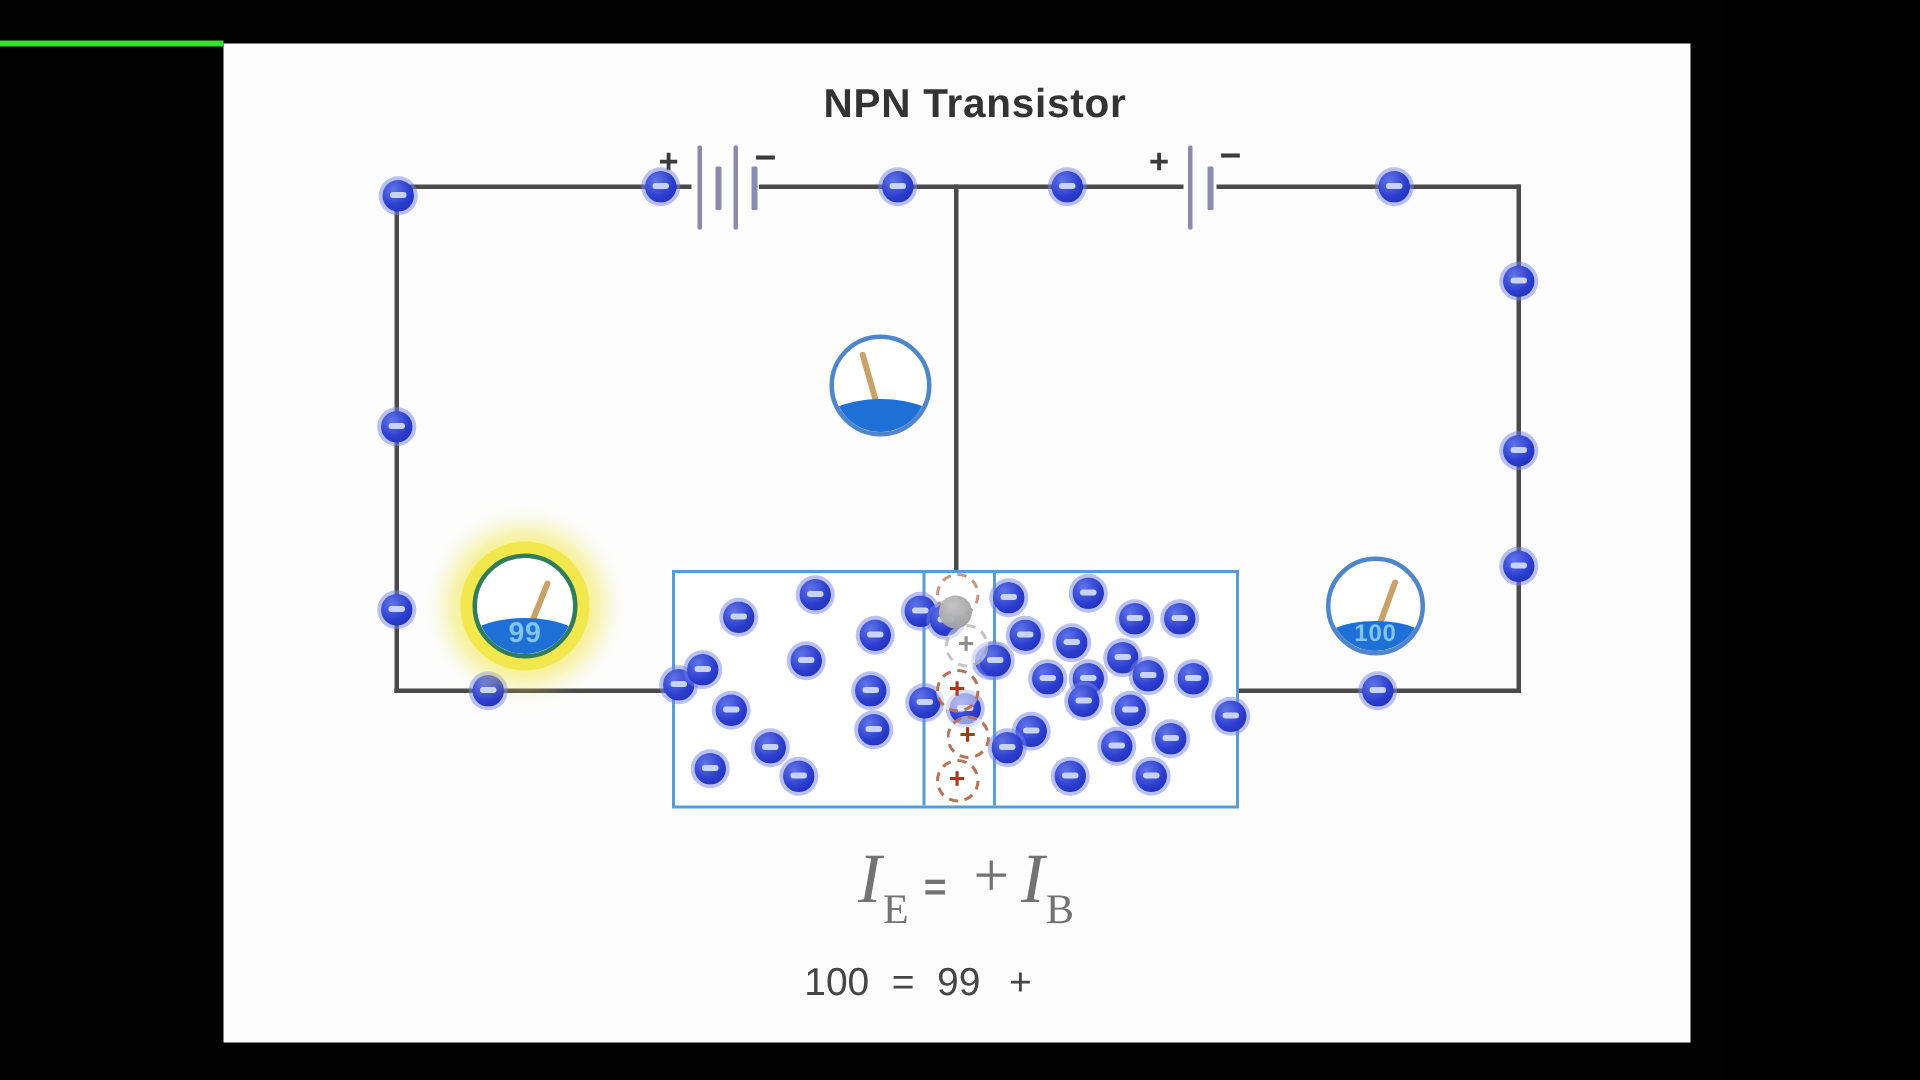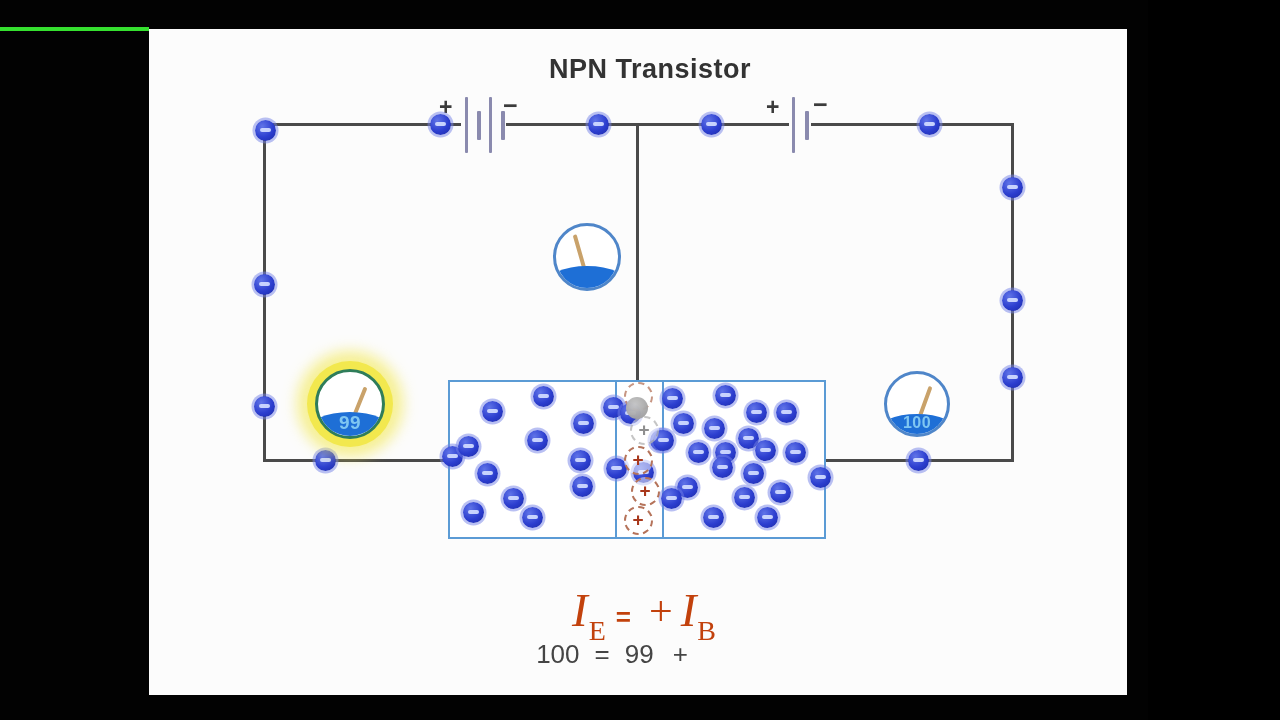--- a/index.html
+++ b/index.html
@@ -37,22 +37,22 @@
   .meter{position:absolute;border-radius:50%;background:#fff;border:3px solid #4f86c9;overflow:hidden;z-index:6;}
   .meter.emitter{border-color:#2f7d5a;
         box-shadow:0 0 0 8px var(--glow-yellow,#f2e84e),0 0 14px 18px rgba(242,232,78,.6);}
   .needle{position:absolute;width:3.5px;height:42px;left:calc(50% - 1.75px);bottom:10px;
           background:var(--needle,#c9a26a);border-radius:2px;transform-origin:50% 100%;z-index:1;}
   .meter-fill{position:absolute;left:50%;transform:translateX(-50%);bottom:-16px;width:135%;height:38px;
           border-radius:50%;background:var(--meter-fill,#1e6fd6);z-index:2;}
   .meter-value{position:absolute;left:0;right:0;bottom:2px;text-align:center;font-weight:bold;font-size:18px;
           color:var(--meter-value,#7fc6f2);z-index:3;letter-spacing:.5px;}
 
-  .eq-row{position:absolute;left:149px;top:587px;width:978px;display:flex;justify-content:center;
-          align-items:center;transform:translateX(6px);z-index:4;color:#c2410c;}
+  .eq-row{position:absolute;left:149px;top:563px;width:978px;display:flex;justify-content:center;
+          align-items:flex-start;transform:translateX(6px);z-index:4;color:#737373;}
   .term{font-family:"Liberation Serif",serif;font-style:italic;font-size:47px;line-height:1;}
   .sub{font-family:"Liberation Serif",serif;font-style:normal;font-size:28px;display:inline-block;
        transform:translateY(14px);margin-left:1px;}
   .eq-eq{font-weight:bold;font-size:26px;margin:13px 10px 0;}
   .eq-plus{font-family:"Liberation Serif",serif;font-size:42px;line-height:1;margin:0 8px;}
   .hl{background:var(--highlight-yellow,#f6e44f);border-radius:8px;padding:9px 8px 21px 10px;
       margin:-9px 2px -21px;}
 
   .val-row{position:absolute;left:149px;top:639px;width:978px;display:flex;justify-content:center;
            transform:translateX(-26px);font-size:26px;color:#454545;z-index:4;}

